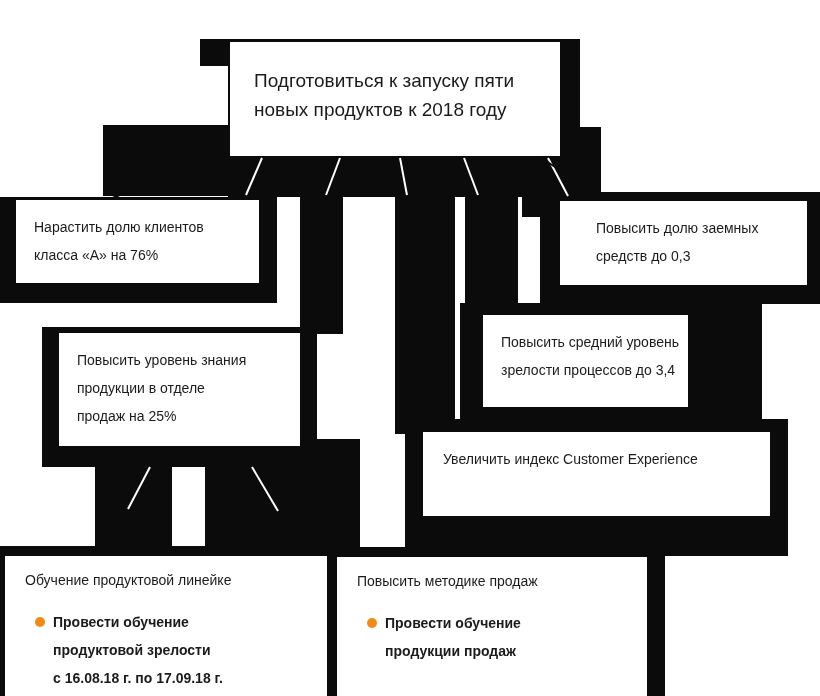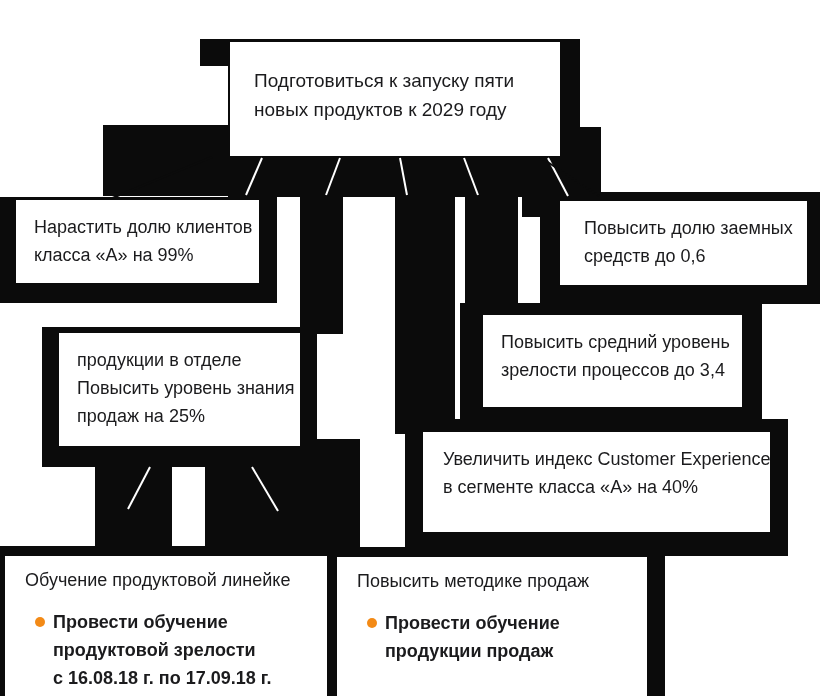--- a/index.html
+++ b/index.html
@@ -7,21 +7,21 @@
     position:relative;width:820px;height:696px;overflow:hidden;
     background:#ffffff;
     font-family:"Liberation Sans", sans-serif;
     color:#1b1b1d;
     margin-top:39px;
   }
   .shp{position:absolute;background:#0b0b0b;}
   .lines{position:absolute;left:0;top:0;pointer-events:none;}
   .box{
     position:absolute;background:#ffffff;box-sizing:border-box;
-    font-size:18px;line-height:28px;color:#1b1b1d;
+    font-size:14px;line-height:28px;color:#1b1b1d;
   }
   .box .ln{white-space:nowrap;}
   .box-root{font-size:19px;line-height:28.5px;padding:25px 0 0 24px;}
   .box-goal{padding:13px 0 0 18px;}
   .box-task{padding:10px 0 0 20px;}
   .box-task .task-title{margin-bottom:14px;white-space:nowrap;}
   .bullet{position:relative;padding-left:28px;font-weight:bold;}
   .dot{
     position:absolute;left:10px;top:9px;width:10px;height:10px;
     border-radius:50%;background:#f38a16;
@@ -57,47 +57,46 @@
     <line x1="464" y1="119" x2="478" y2="156" stroke="#ffffff" stroke-width="2"></line>
     <line x1="548" y1="119" x2="568" y2="157" stroke="#ffffff" stroke-width="2"></line>
     <line x1="150" y1="428" x2="128" y2="470" stroke="#ffffff" stroke-width="2"></line>
     <line x1="252" y1="428" x2="278" y2="472" stroke="#ffffff" stroke-width="2"></line>
     <line x1="540" y1="118" x2="599" y2="157" stroke="#0b0b0b" stroke-width="2"></line>
     <line x1="212" y1="118" x2="110" y2="160" stroke="#0b0b0b" stroke-width="2"></line>
   </svg>
 
   <div class="box box-root" style="left:230px;top:3px;width:330px;height:114px">
     <div class="ln">Подготовиться к запуску пяти</div>
-    <div class="ln">новых продуктов к 2029 году</div>
+    <div class="ln">новых продуктов к 2018 году</div>
   </div>
 
   <div class="box box-goal" style="left:16px;top:161px;width:243px;height:83px">
     <div class="ln">Нарастить долю клиентов</div>
-    <div class="ln">класса «А» на 99%</div>
+    <div class="ln">класса «А» на 76%</div>
   </div>
 
-  <div class="box box-goal" style="left:560px;top:162px;width:247px;height:84px;padding-left:24px">
+  <div class="box box-goal" style="left:560px;top:162px;width:247px;height:84px;padding-left:36px">
     <div class="ln">Повысить долю заемных</div>
-    <div class="ln">средств до 0,6</div>
+    <div class="ln">средств до 0,3</div>
   </div>
 
   <div class="box box-goal" style="left:59px;top:294px;width:241px;height:113px">
+    <div class="ln">Повысить уровень знания</div>
     <div class="ln">продукции в отделе</div>
-    <div class="ln">Повысить уровень знания</div>
     <div class="ln">продаж на 25%</div>
   </div>
 
-  <div class="box box-goal" style="left:483px;top:276px;width:259px;height:92px">
+  <div class="box box-goal" style="left:483px;top:276px;width:205px;height:92px">
     <div class="ln">Повысить средний уровень</div>
     <div class="ln">зрелости процессов до 3,4</div>
   </div>
 
-  <div class="box box-goal" style="left:423px;top:393px;width:347px;height:100px;padding-left:20px">
+  <div class="box box-goal" style="left:423px;top:393px;width:347px;height:84px;padding-left:20px">
     <div class="ln">Увеличить индекс Customer Experience</div>
-    <div class="ln">в сегменте класса «А» на 40%</div>
   </div>
 
   <div class="box box-task" style="left:5px;top:517px;width:322px;height:151px">
     <div class="task-title">Обучение продуктовой линейке</div>
     <div class="bullet">
       <span class="dot"></span>
       <div class="ln">Провести обучение</div>
       <div class="ln">продуктовой зрелости</div>
       <div class="ln">с 16.08.18 г. по 17.09.18 г.</div>
     </div>

